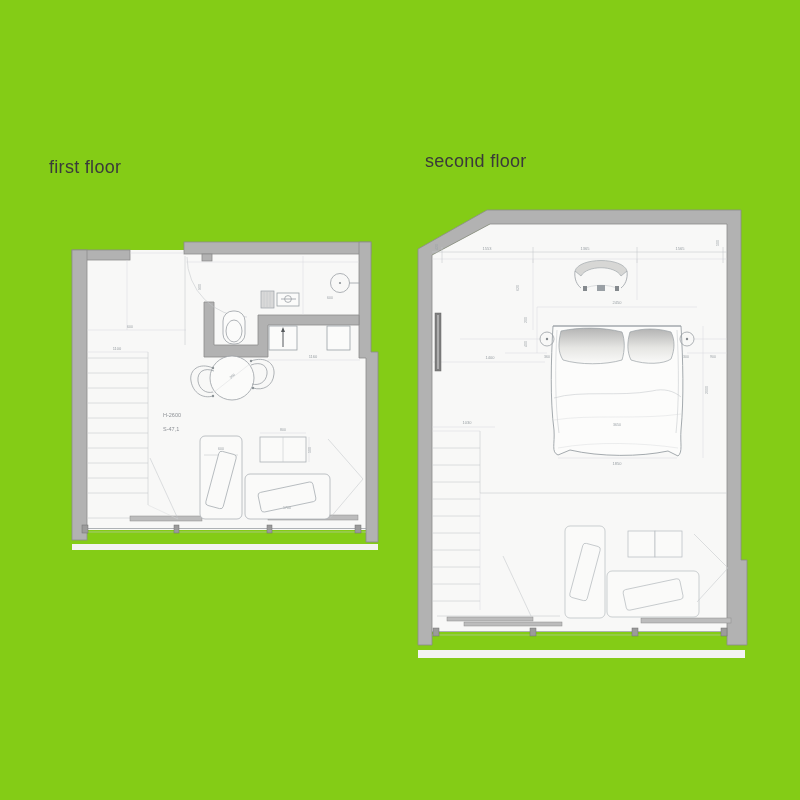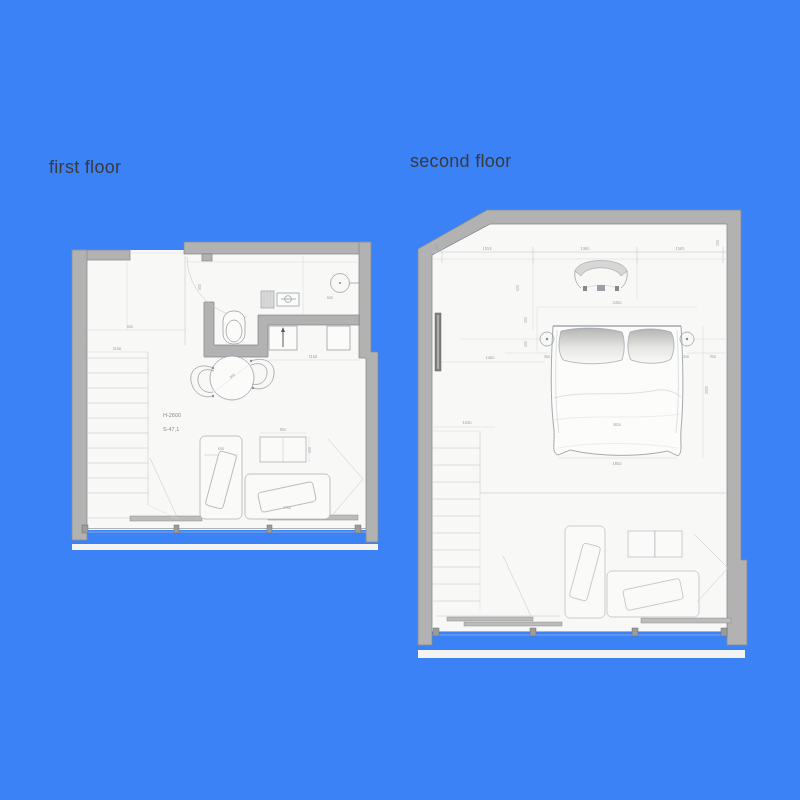--- a/index.html
+++ b/index.html
@@ -1,20 +1,20 @@
 <!DOCTYPE html>
 <html><head>
 <meta charset="utf-8">
 <style>
   html,body{margin:0;padding:0;background:#ffffff;}
-  #canvas{position:relative;width:800px;height:800px;background:#3b82f6;overflow:hidden;
+  #canvas{position:relative;width:800px;height:800px;background:#84cc16;overflow:hidden;
           font-family:"Liberation Sans",sans-serif;}
   .floor-title{position:absolute;font-size:18px;color:#3a3a3a;letter-spacing:.3px;}
   #title-first{left:49px;top:157px;}
-  #title-second{left:410px;top:151px;}
+  #title-second{left:425px;top:151px;}
   svg{position:absolute;}
   #plan1{left:55px;top:225px;}
   #plan2{left:405px;top:195px;}
   .wall{fill:#b2b2b2;stroke:#8c8c8c;stroke-width:.8;}
   .flr{fill:#f8f8f7;}
   .ln{stroke:#c3c7ca;stroke-width:.55;fill:none;}
   .lnf{stroke:#d6dadc;stroke-width:.45;fill:none;}
   .lnd{stroke:#9aa0a5;stroke-width:.8;fill:none;}
   .fixt{stroke:#9aa0a5;stroke-width:.8;fill:#fbfbfa;}
   .furn{stroke:#adb2b7;stroke-width:.8;fill:#fafaf9;}

